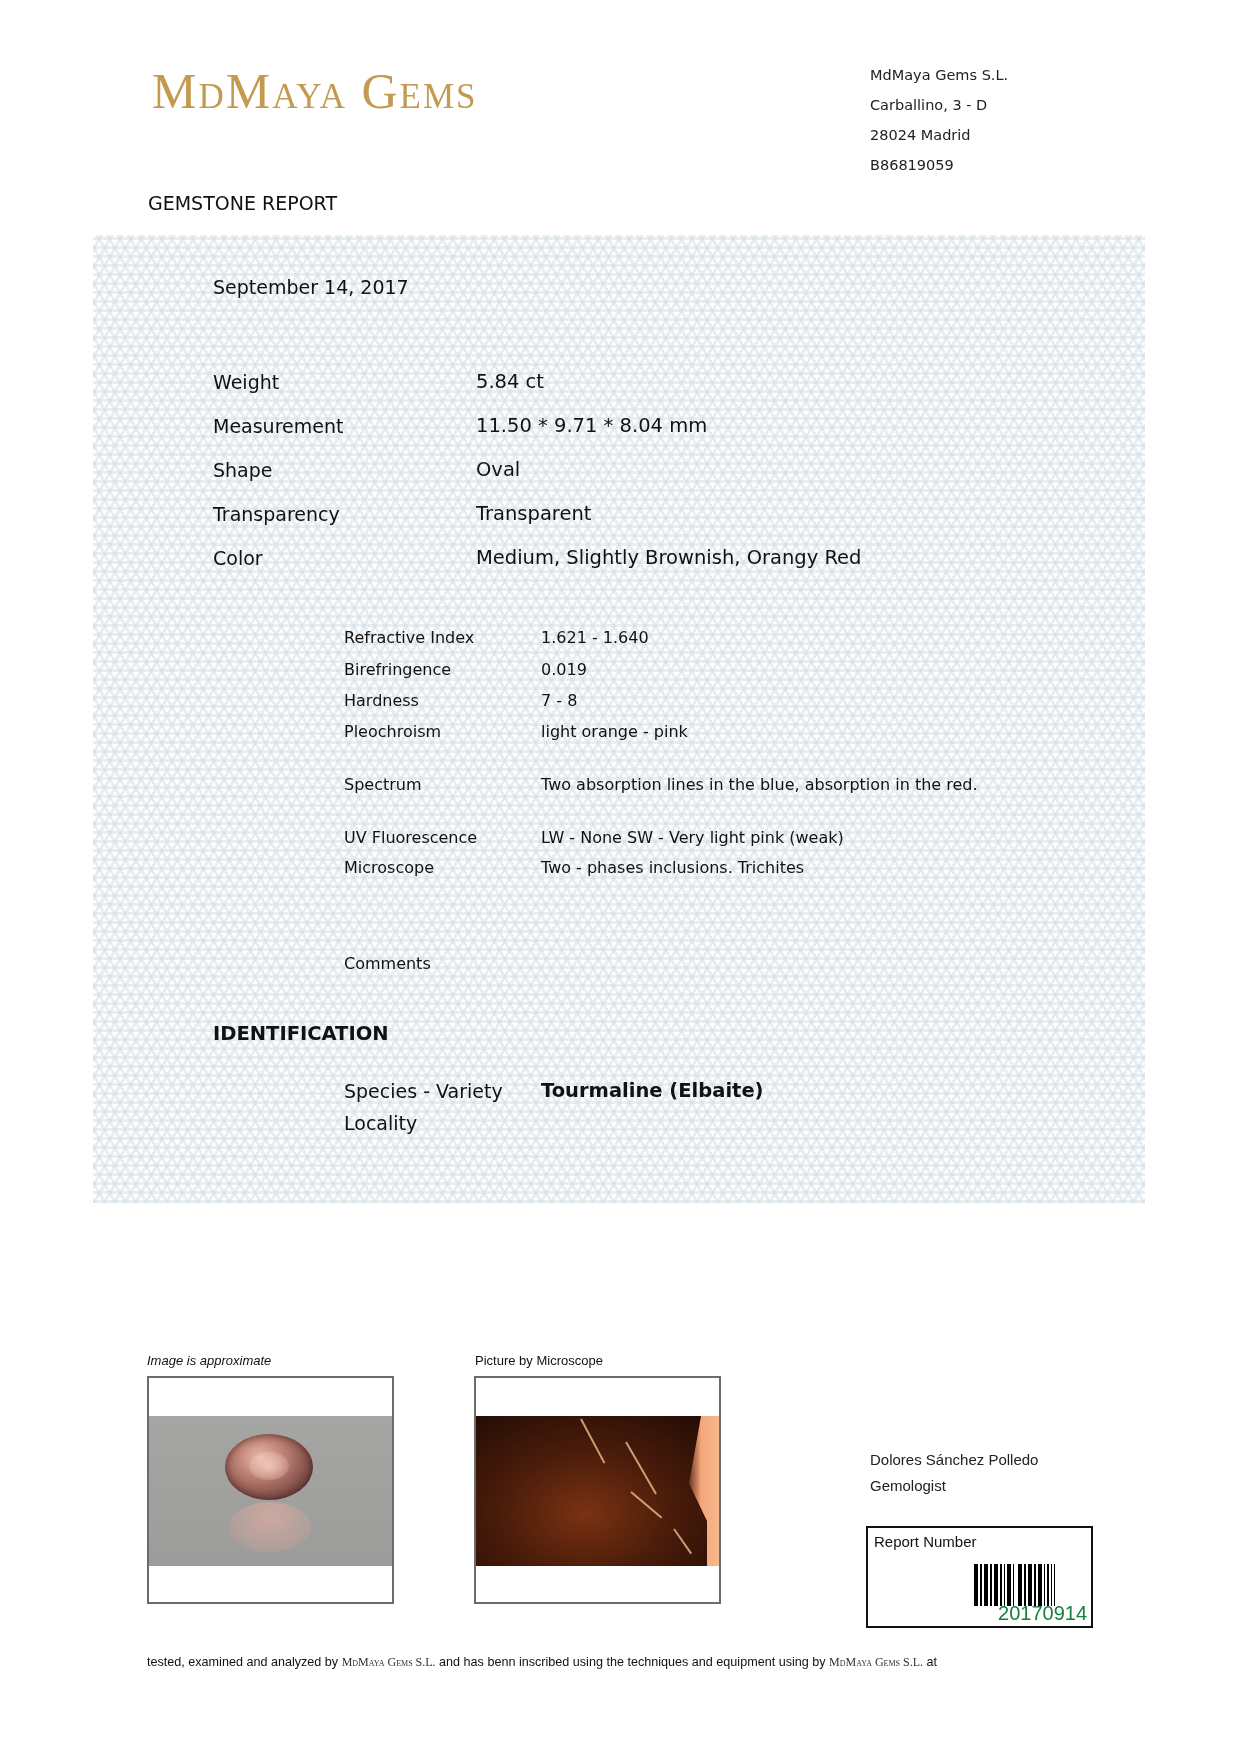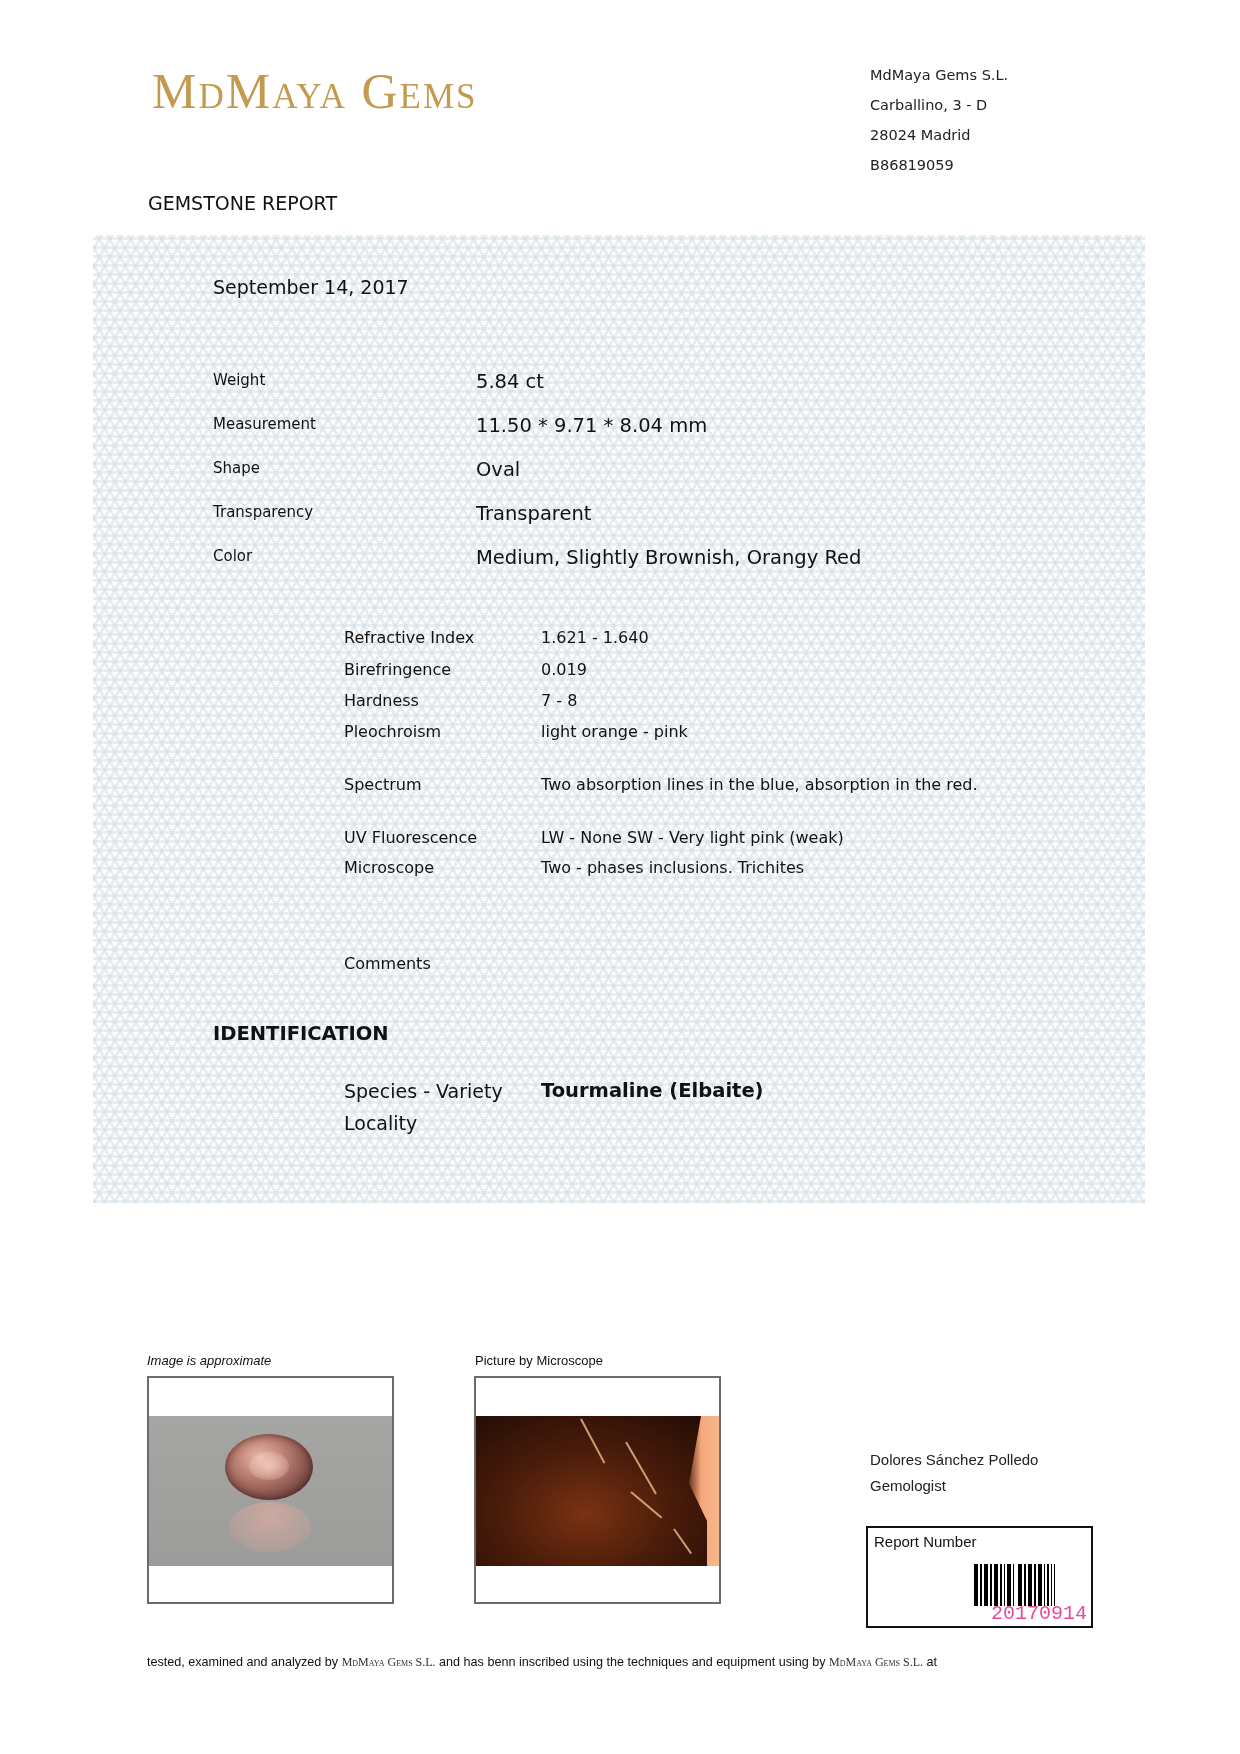--- a/index.html
+++ b/index.html
@@ -33,21 +33,21 @@
     background-image:
       repeating-linear-gradient(0deg, rgba(200,214,222,0.55) 0px, rgba(200,214,222,0.55) 3px, transparent 3px, transparent 9px),
       repeating-linear-gradient(60deg, rgba(200,214,222,0.55) 0px, rgba(200,214,222,0.55) 3px, transparent 3px, transparent 9px),
       repeating-linear-gradient(-60deg, rgba(200,214,222,0.55) 0px, rgba(200,214,222,0.55) 3px, transparent 3px, transparent 9px);
     opacity: 0.75;
   }
 
   .doc-text { font-family: "DejaVu Sans", sans-serif; color: #111; }
   .date { left: 213px; top: 276px; font-size: 19px; }
 
-  .main-label { left: 213px; font-size: 15px; }
+  .main-label { left: 213px; font-size: 19px; }
   .main-value { left: 476px; font-size: 19.5px; }
 
   .sub-label { left: 344px; font-size: 16px; }
   .sub-value { left: 541px; font-size: 16px; }
 
   .ident-title { left: 213px; top: 1022px; font-size: 19.5px; font-weight: bold; }
   .species-label { left: 344px; top: 1080px; font-size: 19px; }
   .species-value { left: 541px; top: 1079px; font-size: 19.5px; font-weight: bold; }
   .locality-label { left: 344px; top: 1112px; font-size: 19px; }
 
@@ -93,21 +93,21 @@
   .gemologist { left: 870px; top: 1451px; font-family: "Liberation Sans", sans-serif; font-size: 15px; color: #222; }
   .gemologist div { height: 26px; }
 
   .report-box {
     position: absolute; left: 866px; top: 1526px; width: 227px; height: 102px;
     border: 2px solid #111; background: #fff; padding-left: 41px;
   }
   .report-label { position: absolute; left: 6px; top: 5px; font-family: "Liberation Sans", sans-serif; font-size: 15px; color: #111; }
   .barcode { position: absolute; left: 106px; top: 36px; width: 110px; height: 42px; display: flex; align-items: stretch; }
   .barcode span { display: block; height: 100%; background: #000; margin-right: 2px; }
-  .report-num { position: absolute; right: 4px; bottom: 1px; font-family: Liberation Mono, monospace; font-size: 20px; color: #ec4899; }
+  .report-num { position: absolute; right: 4px; bottom: 1px; font-family: Liberation Sans, sans-serif; font-size: 20px; color: #15803d; }
 
   .footer { left: 147px; top: 1652px; font-family: "Liberation Sans", sans-serif; font-size: 12.6px; color: #111; line-height: 20px; }
   .footer .sc { font-family: "Liberation Serif", serif; font-variant: small-caps; font-size: 12px; color: #333; }
 </style>
 </head>
 <body>
 
 <div class="abs logo">MdMaya Gems</div>
 <div class="abs report-title">GEMSTONE REPORT</div>
 <div class="abs address">

